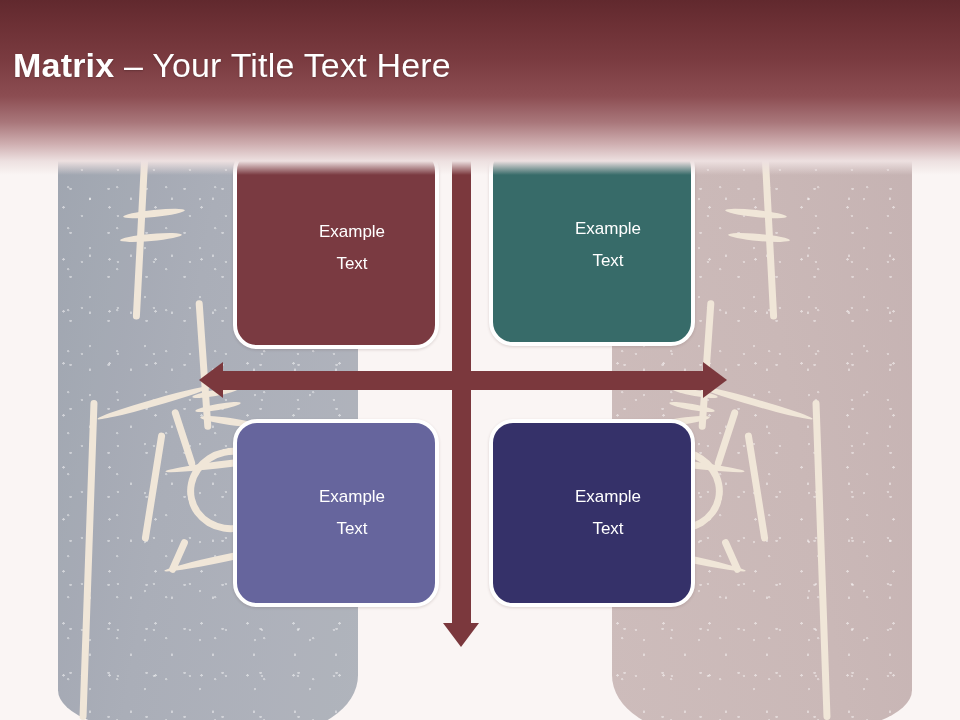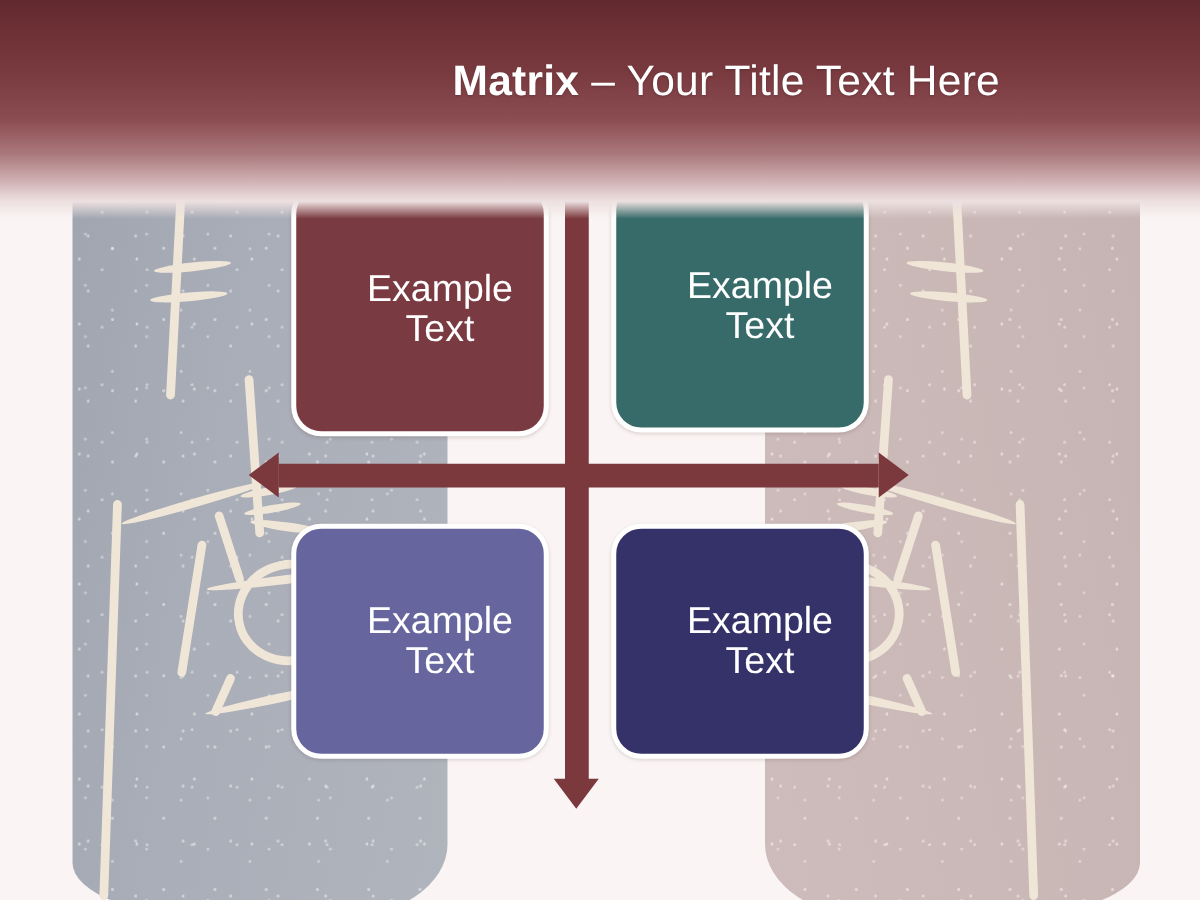--- a/index.html
+++ b/index.html
@@ -83,23 +83,23 @@
       #8C4D52 55%,
       #A9777B 70%,
       #CEADAF 82%,
       #EDE0E0 92%,
       rgba(250,245,244,0) 100%);
     pointer-events: none;
   }
 
   .title {
     position: absolute;
-    left: 0; top: 44px;
+    left: 13px; top: 44px;
     width: 800px;
-    text-align: right;
+    text-align: left;
     color: #FFFFFF;
     font-size: 34px;
     line-height: 42px;
     letter-spacing: .2px;
     white-space: nowrap;
     text-shadow: 0 1px 2px rgba(0,0,0,.22);
   }
   .title .bold { font-weight: bold; }
   .title .rest { font-weight: normal; }
 
@@ -145,21 +145,21 @@
 
   
   .quad {
     position: absolute;
     display: flex;
     align-items: center;
     justify-content: center;
     border: 4px solid #FFFFFF;
     border-radius: 24px;
     color: #FFFFFF;
-    font-size: 30px;
+    font-size: 17px;
     line-height: 32px;
     text-align: center;
     box-shadow: 0 1px 3px rgba(60,30,30,.16);
     padding-left: 32px;
   }
   .quad .qtext { display: block; }
 
   #quad-tl { left: 233px; top: 147px;  width: 206px; height: 202px; }
   #quad-tr { left: 489px; top: 144px;  width: 206px; height: 202px; }
   #quad-bl { left: 233px; top: 419px;  width: 206px; height: 188px; }

